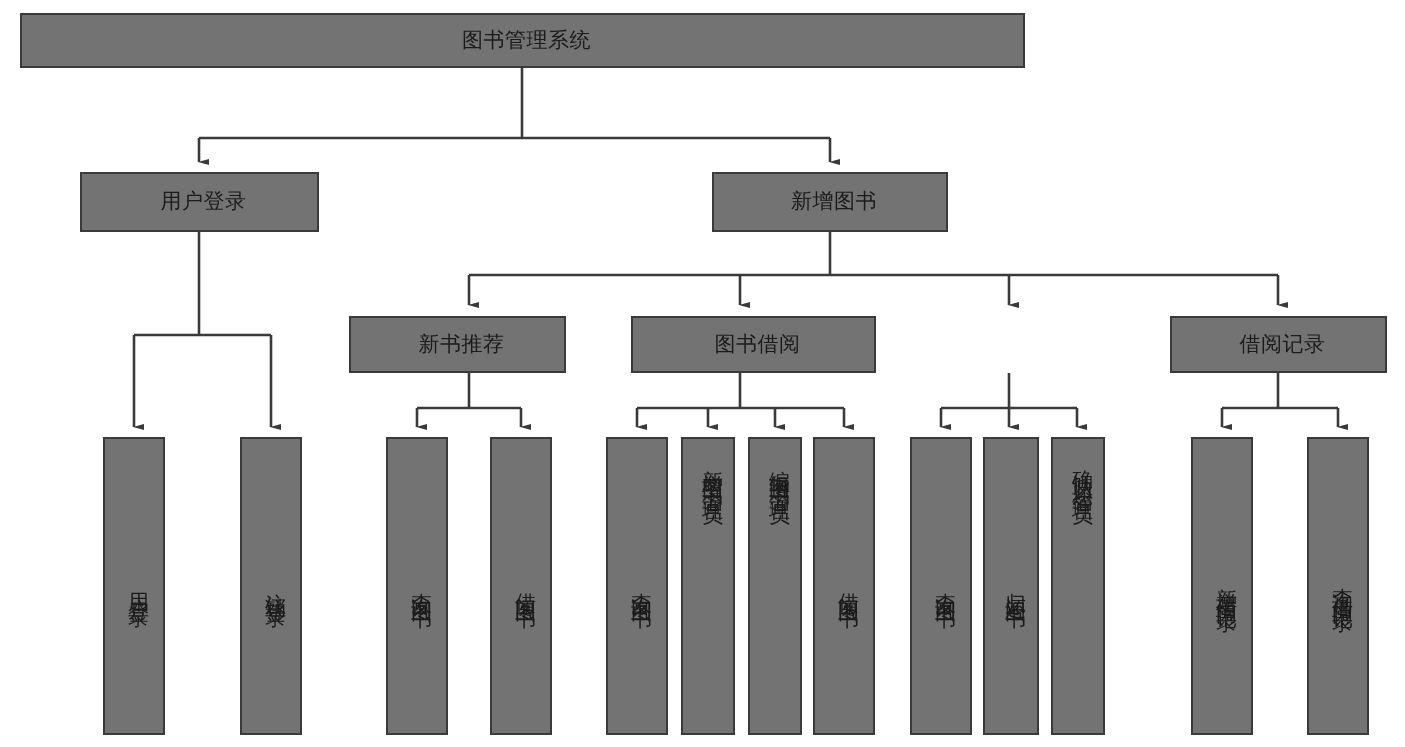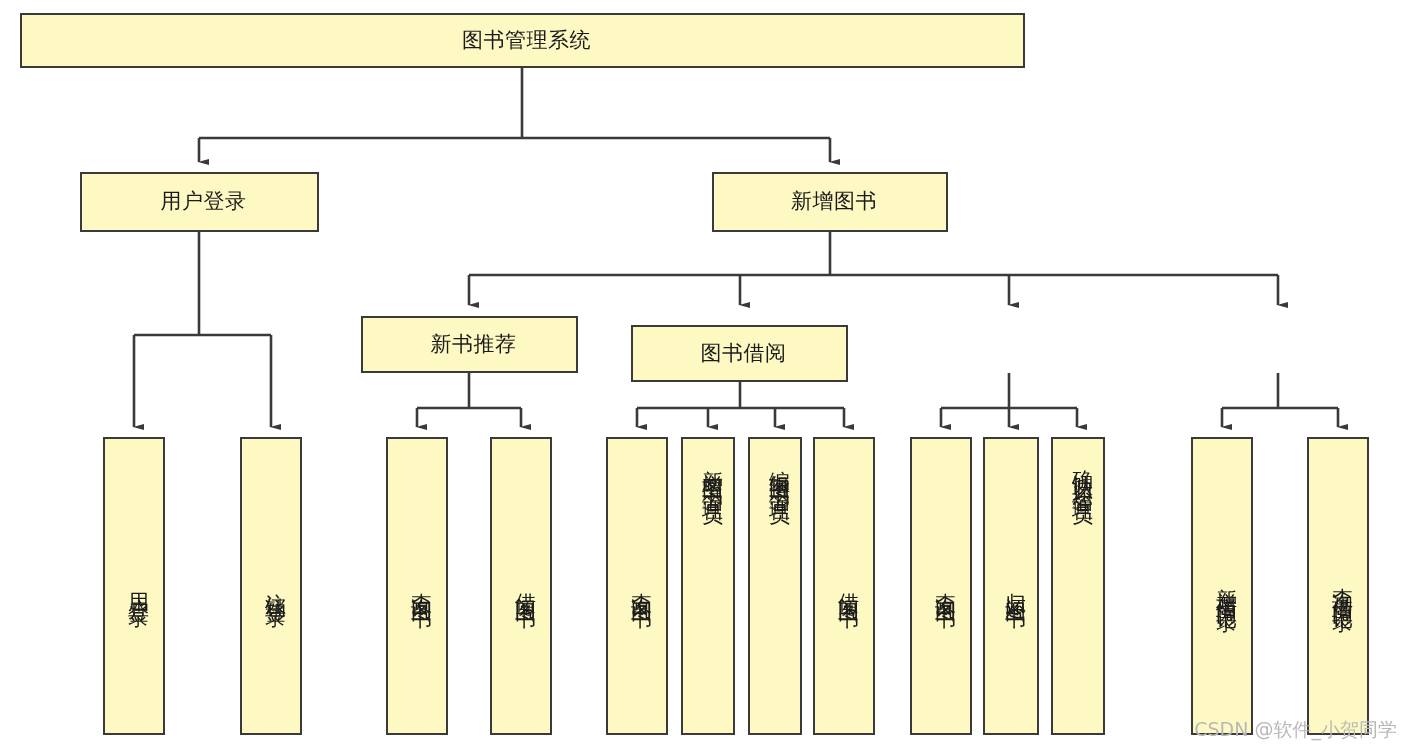--- a/index.html
+++ b/index.html
@@ -17,21 +17,21 @@
   #diagram-root {
     position: absolute;
     left: 0;
     top: 0;
     width: 1405px;
     height: 747px;
   }
   .node-box {
     position: absolute;
     box-sizing: border-box;
-    background: #fef9c3;
+    background: #737373;
     border: 2.5px solid #3a3a3a;
     display: flex;
     align-items: center;
     justify-content: center;
     padding-left: 8px;
   }
   .node-label-h {
     font-size: 21px;
     color: #1b1b1b;
     line-height: 1.2;
@@ -137,25 +137,28 @@
     <span class="node-label-h">图书管理系统</span>
   </div>
 
   <div class="node-box" style="left:80px; top:172px; width:239px; height:60px;">
     <span class="node-label-h">用户登录</span>
   </div>
   <div class="node-box" style="left:712px; top:172px; width:236px; height:60px;">
     <span class="node-label-h">新增图书</span>
   </div>
 
-  <div class="node-box" style="left:361px; top:316px; width:217px; height:57px;">
+  <div class="node-box" style="left:349px; top:316px; width:217px; height:57px;">
     <span class="node-label-h">新书推荐</span>
   </div>
-  <div class="node-box" style="left:631px; top:316px; width:217px; height:57px;margin-top:9px;">
+  <div class="node-box" style="left:631px; top:316px; width:245px; height:57px;">
     <span class="node-label-h">图书借阅</span>
+  </div>
+  <div class="node-box" style="left:1170px; top:316px; width:217px; height:57px;">
+    <span class="node-label-h">借阅记录</span>
   </div>
 
   <div class="node-box leaf-box centered" style="left:103px; top:437px; width:62px; height:298px;">
     <span class="node-label-v">用户登录</span>
   </div>
   <div class="node-box leaf-box centered" style="left:240px; top:437px; width:62px; height:298px;">
     <span class="node-label-v">注销登录</span>
   </div>
 
   <div class="node-box leaf-box centered" style="left:386px; top:437px; width:62px; height:298px;">
@@ -188,15 +191,14 @@
     <span class="node-label-v">确认归还（管理员）</span>
   </div>
 
   <div class="node-box leaf-box centered" style="left:1191px; top:437px; width:62px; height:298px;">
     <span class="node-label-v">新增借阅记录</span>
   </div>
   <div class="node-box leaf-box centered" style="left:1307px; top:437px; width:62px; height:298px;">
     <span class="node-label-v">查询借阅记录</span>
   </div>
 
-  <div class="watermark">CSDN @软件_小贺同学</div>
 
 </div>
 
 </body></html>

